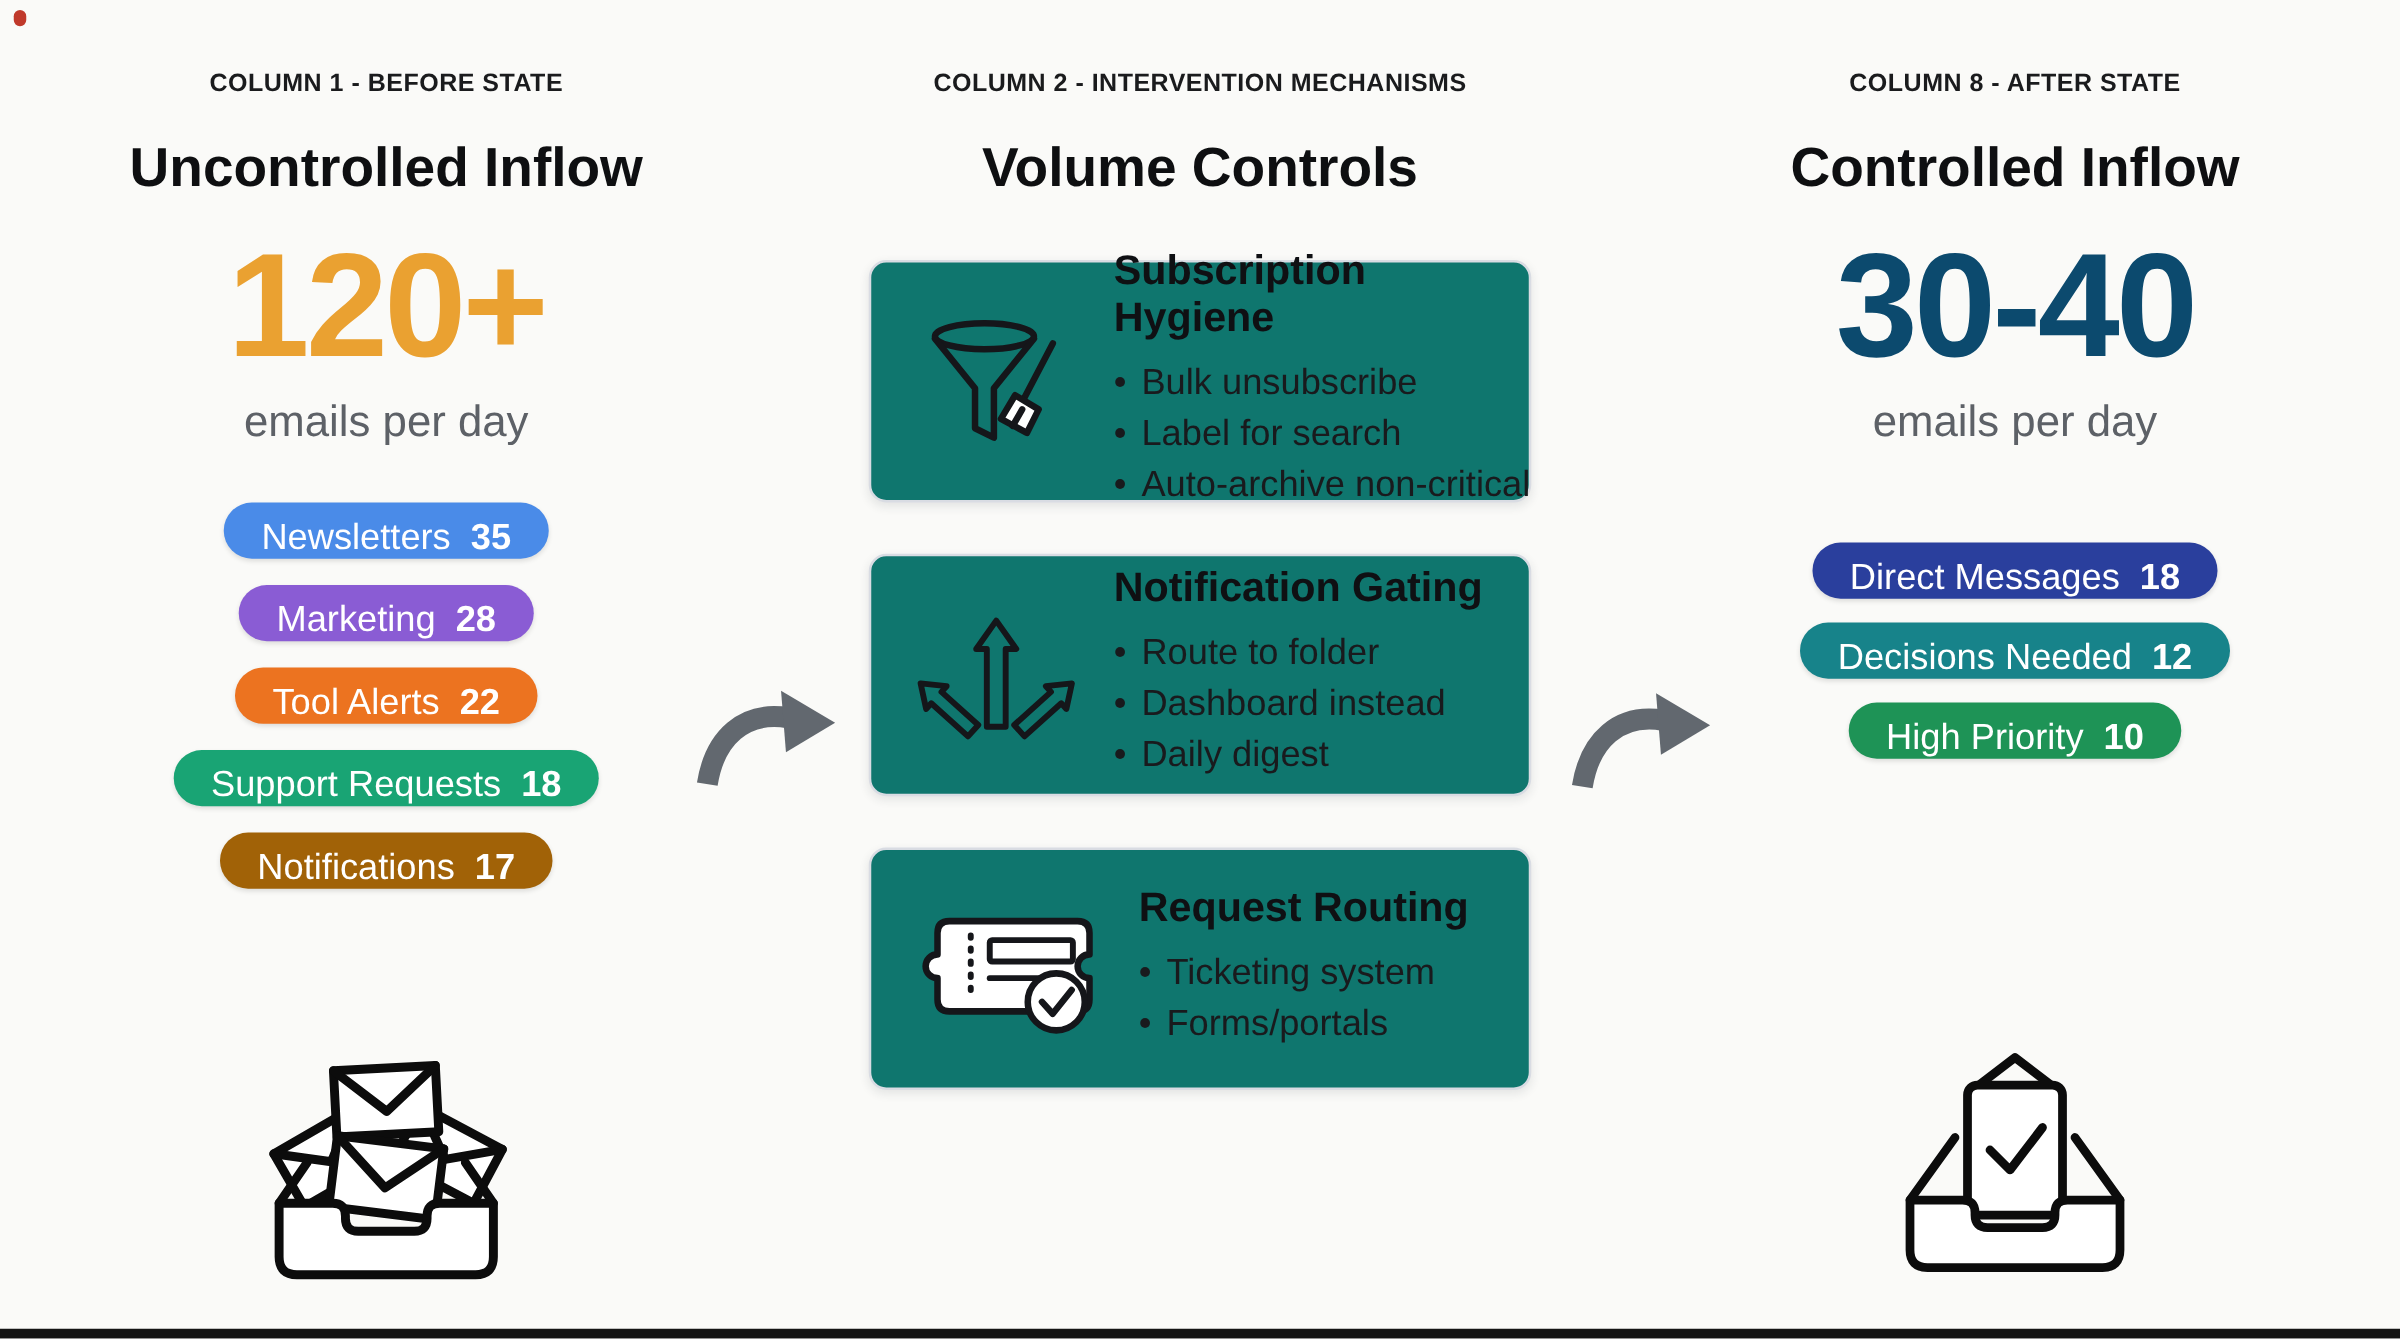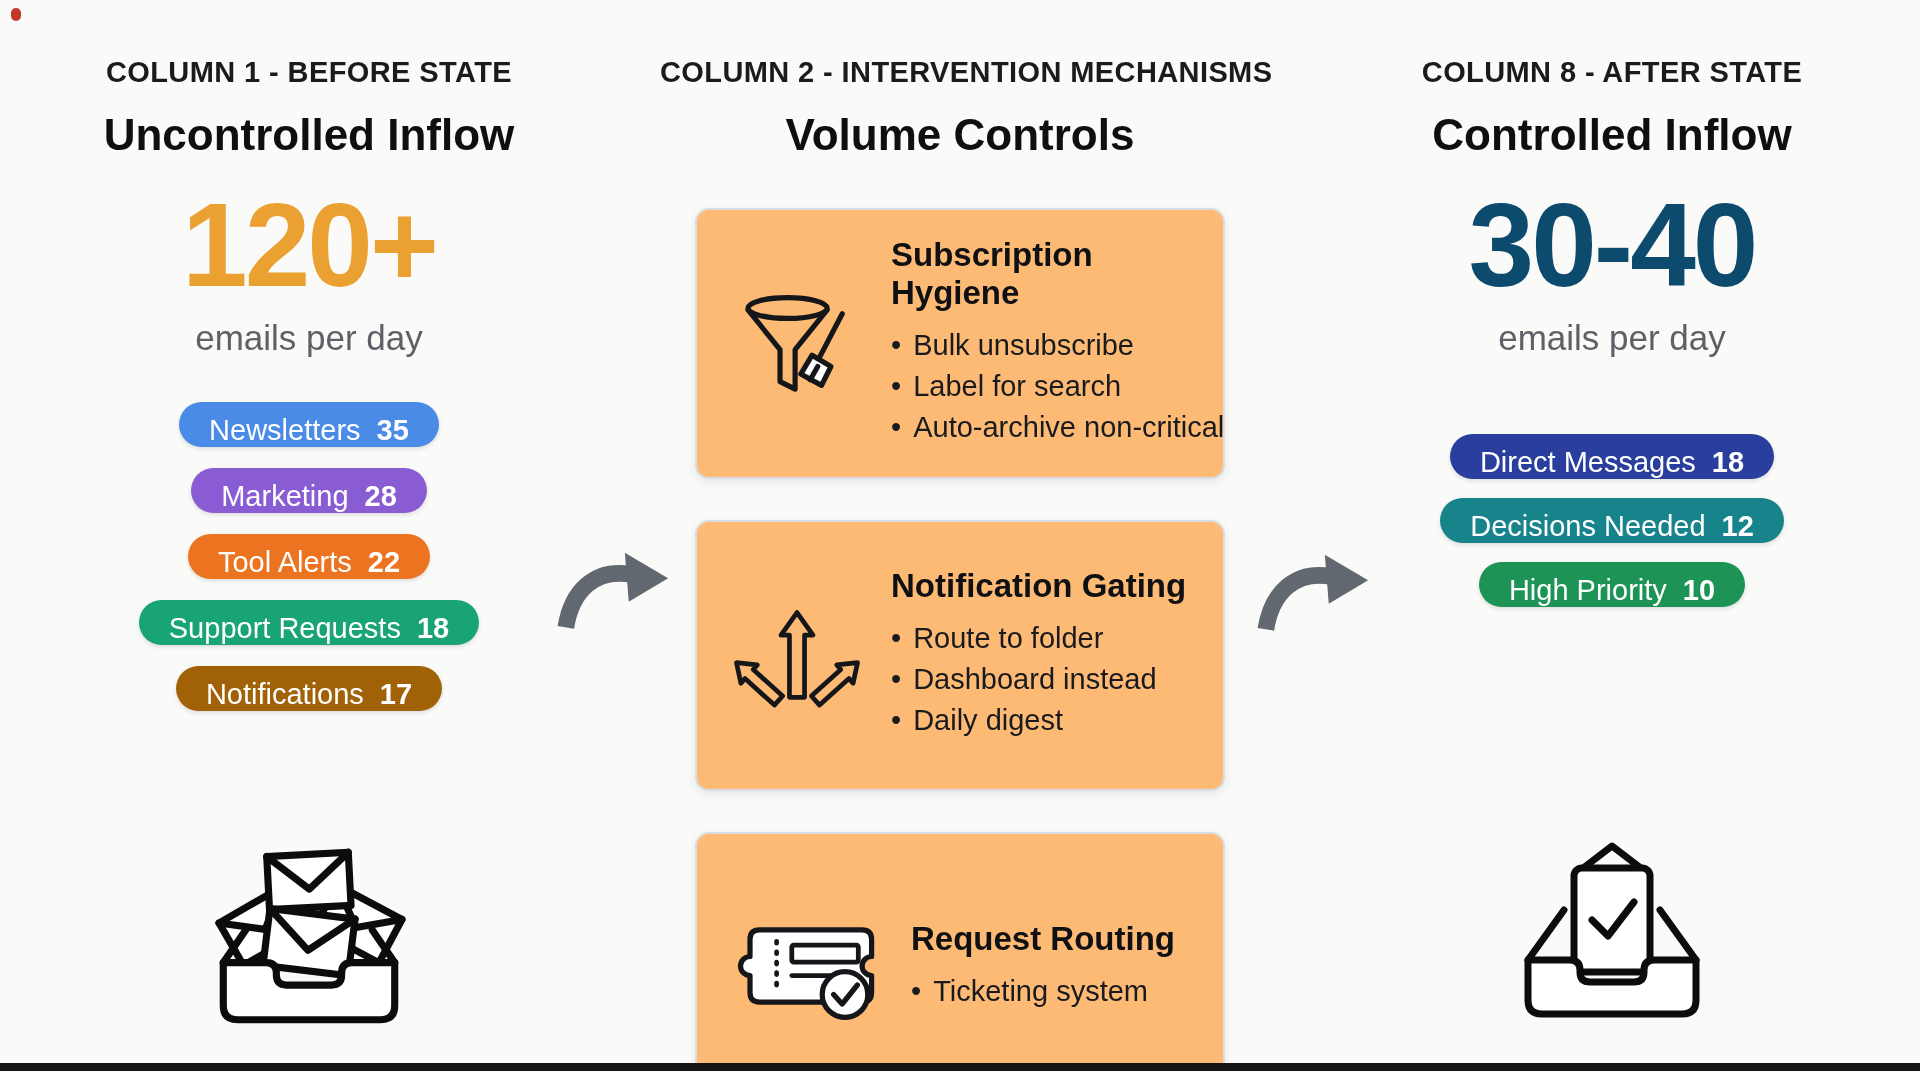--- a/index.html
+++ b/index.html
@@ -2,39 +2,39 @@
 <html><head>
 <meta charset="utf-8">
 <style>
   html,body{margin:0;padding:0;background:#e8e8e8;}
   .canvas{position:relative;width:1920px;height:1071px;overflow:hidden;background:#fafaf8;
           font-family:"Liberation Sans",sans-serif;color:#111;}
   .col{position:absolute;top:0;text-align:center;}
   #col-before{left:0;width:618px;}
   #col-interventions{left:660px;width:600px;}
   #col-after{left:1322px;width:580px;}
-  .eyebrow{position:absolute;top:56px;left:0;right:0;font-size:29px;font-weight:700;
+  .eyebrow{position:absolute;top:56px;left:0;right:0;font-size:20px;font-weight:700;
            color:#1a1b1d;letter-spacing:.4px;white-space:nowrap;}
   .col-title{position:absolute;top:110px;left:0;right:0;font-size:44px;font-weight:800;color:#0e0f11;}
   .metric-value{position:absolute;top:186px;left:0;right:0;font-size:118px;font-weight:800;
                 letter-spacing:-3px;line-height:1;}
   .metric-label{position:absolute;top:318px;left:0;right:0;font-size:35px;color:#5d6167;}
   .pills{position:absolute;top:402px;left:0;right:0;display:flex;flex-direction:column;
          align-items:center;gap:21px;}
   #col-after .pills{top:434px;gap:19px;}
   .pill{height:45px;line-height:57px;border-radius:30px;padding:0 30px;color:#fff;
         font-size:29px;white-space:nowrap;box-shadow:0 2px 4px rgba(0,0,0,.12);}
   .pill .plabel{font-weight:500;}
   .pill .pcount{font-weight:700;margin-left:16px;}
   .big-icon{position:absolute;left:0;right:0;display:flex;justify-content:center;}
   #col-before .big-icon{top:832px;}
   #col-after .big-icon{top:828px;}
   .cards{position:absolute;top:208px;left:50%;transform:translateX(-50%);width:530px;
          display:flex;flex-direction:column;gap:41px;}
-  .card{box-sizing:border-box;height:271px;background:#fdba74;border:2px solid #d9dce3;
+  .card{box-sizing:border-box;height:194px;background:#0f766e;border:2px solid #d9dce3;
         border-radius:14px;box-shadow:0 3px 8px rgba(40,45,60,.10);
         display:flex;align-items:center;padding:0 26px 4px 34px;gap:28px;text-align:left;}
   .card-icon{flex:0 0 132px;display:flex;justify-content:center;}
   .card-body{flex:1;}
   .card-title{font-size:33px;font-weight:700;color:#0f1013;margin-bottom:13px;}
   .bullet{font-size:29px;color:#191a1d;line-height:41px;white-space:nowrap;}
   .bullet::before{content:"•";margin-right:12px;}
   .flow-arrow{position:absolute;width:118px;height:100px;}
   #arrow-left{left:556px;top:540px;}
   #arrow-right{left:1256px;top:542px;}
@@ -150,20 +150,21 @@
             <path d="M48 40 V92" stroke-width="5" stroke-dasharray="2 9"></path>
             <rect x="64" y="44" width="70" height="18" rx="2" stroke-width="5"></rect>
             <path d="M64 76 H118" stroke-width="5"></path>
             <circle cx="120" cy="96" r="24" fill="#fff"></circle>
             <path d="M108 96 L117 106 L133 86"></path>
           </svg>
         </div>
         <div class="card-body">
           <div class="card-title">Request Routing</div>
           <div class="bullet">Ticketing system</div>
+          <div class="bullet">Forms/portals</div>
         </div>
       </div>
 
     </div>
   </div>
 
   <div class="col" id="col-after">
     <div class="eyebrow">COLUMN 8 - AFTER STATE</div>
     <div class="col-title">Controlled Inflow</div>
     <div class="metric-value" style="color: #0c4a6e;">30-40</div>

